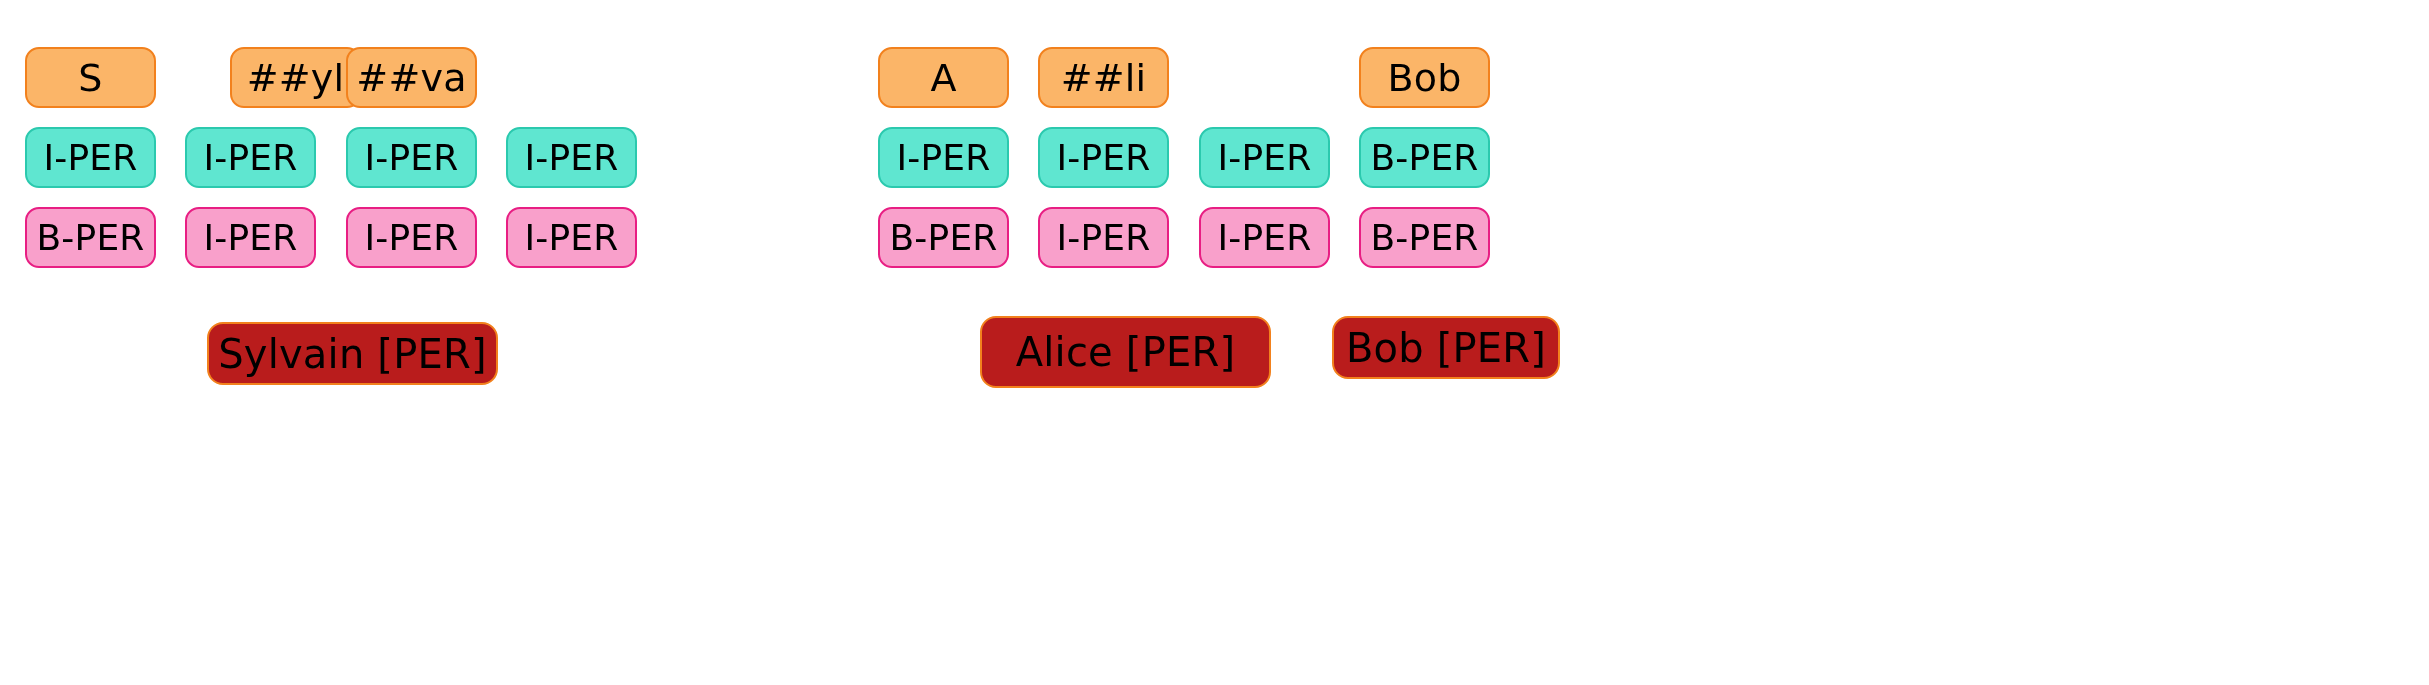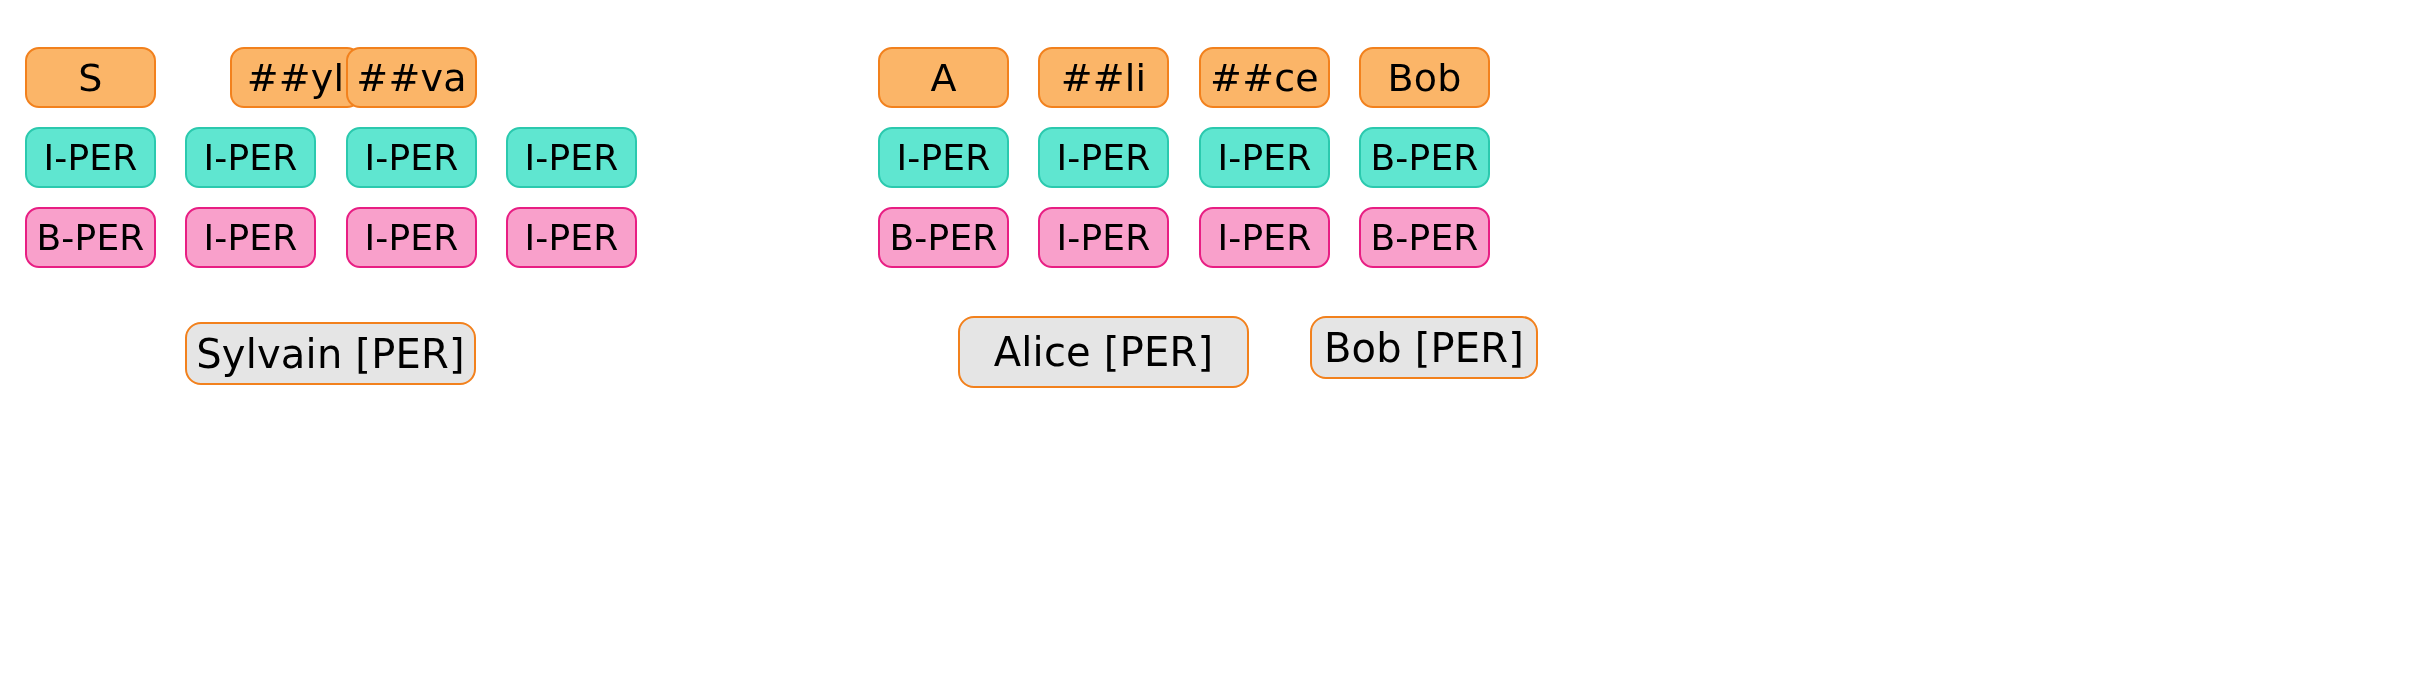--- a/index.html
+++ b/index.html
@@ -41,24 +41,25 @@
     background: #5fe6d0;
     border-color: #2bc9ae;
     font-size: 36px;
   }
   .chip-pred {
     background: #f9a0cb;
     border-color: #e81e83;
     font-size: 36px;
   }
   .chip-entity {
-    background: #e5e5e5;
+    background: #b91c1c;
     border-color: #f2811d;
     font-size: 40px;
     border-radius: 16px;
+    margin-left: 22px;
   }
 </style>
 </head>
 <body>
 
 <div id="canvas">
 
   <div class="chip chip-token" style="left:25px; top:47px; width:131px; height:61px;">S</div>
   <div class="chip chip-token" style="left:185px; top:47px; width:131px; height:61px;margin-left:45px;">##yl</div>
   <div class="chip chip-token" style="left:346px; top:47px; width:131px; height:61px;">##va</div>
@@ -70,21 +71,20 @@
 
   <div class="chip chip-pred" style="left:25px; top:207px; width:131px; height:61px;">B-PER</div>
   <div class="chip chip-pred" style="left:185px; top:207px; width:131px; height:61px;">I-PER</div>
   <div class="chip chip-pred" style="left:346px; top:207px; width:131px; height:61px;">I-PER</div>
   <div class="chip chip-pred" style="left:506px; top:207px; width:131px; height:61px;">I-PER</div>
 
   <div class="chip chip-entity" style="left:185px; top:322px; width:291px; height:63px;">Sylvain [PER]</div>
 
   <div class="chip chip-token" style="left:878px; top:47px; width:131px; height:61px;">A</div>
   <div class="chip chip-token" style="left:1038px; top:47px; width:131px; height:61px;">##li</div>
-  <div class="chip chip-token" style="left:1199px; top:47px; width:131px; height:61px;">##ce</div>
   <div class="chip chip-token" style="left:1359px; top:47px; width:131px; height:61px;">Bob</div>
 
   <div class="chip chip-gold" style="left:878px; top:127px; width:131px; height:61px;">I-PER</div>
   <div class="chip chip-gold" style="left:1038px; top:127px; width:131px; height:61px;">I-PER</div>
   <div class="chip chip-gold" style="left:1199px; top:127px; width:131px; height:61px;">I-PER</div>
   <div class="chip chip-gold" style="left:1359px; top:127px; width:131px; height:61px;">B-PER</div>
 
   <div class="chip chip-pred" style="left:878px; top:207px; width:131px; height:61px;">B-PER</div>
   <div class="chip chip-pred" style="left:1038px; top:207px; width:131px; height:61px;">I-PER</div>
   <div class="chip chip-pred" style="left:1199px; top:207px; width:131px; height:61px;">I-PER</div>

